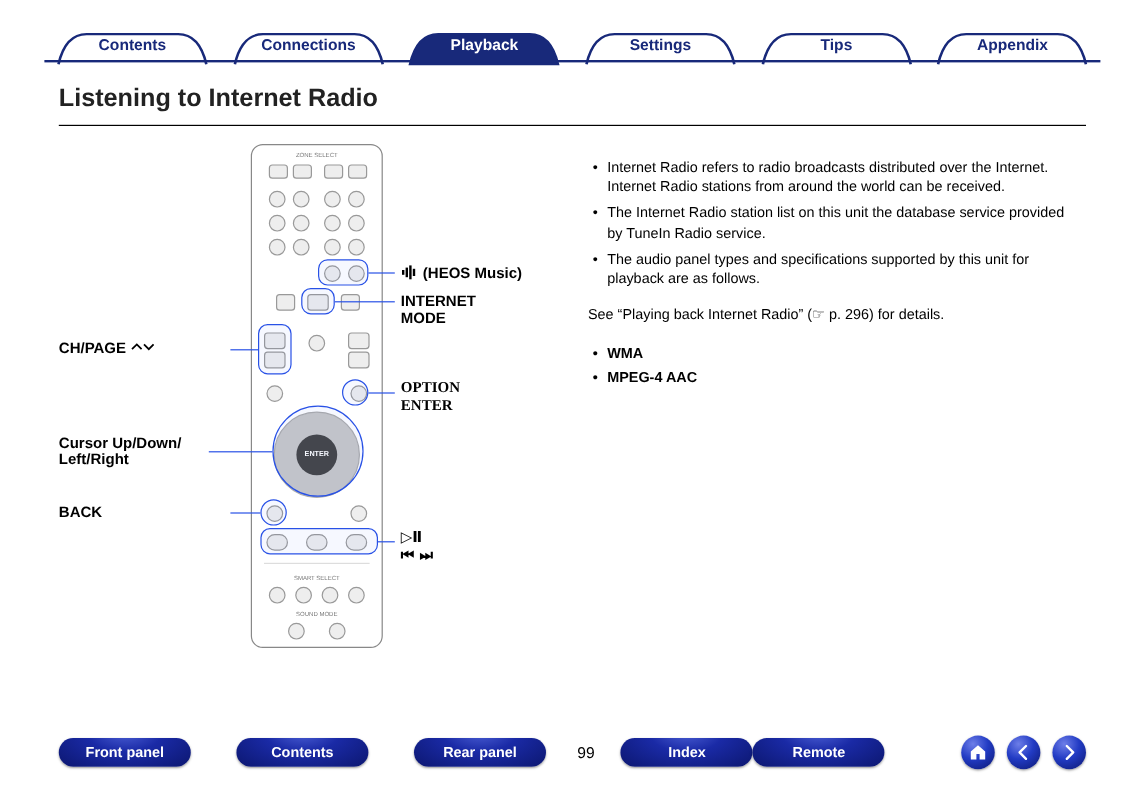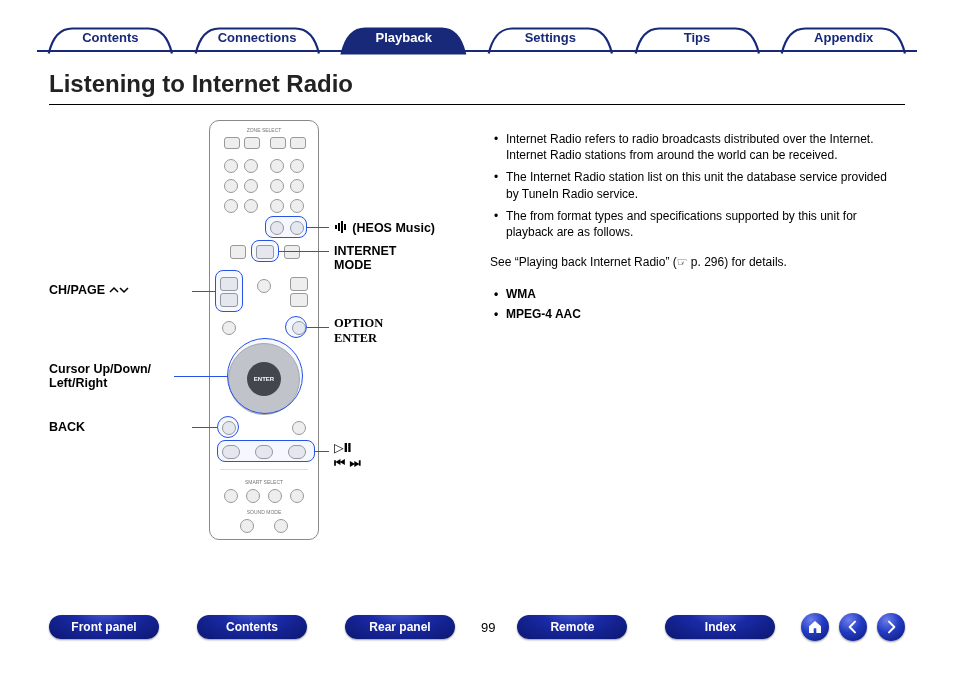--- a/index.html
+++ b/index.html
@@ -42,21 +42,21 @@
   .topbar-line{
     position:absolute;
     left:37px;right:37px;top:50px;height:0;
     border-top:2px solid var(--navy);
   }
 
   
   .title{
     position:absolute;
     left:49px; top:70px;
-    font-size:24px;
+    font-size:21px;
     font-weight:bold;
     color:#222;
   }
   .title-rule{
     position:absolute;
     left:49px; right:49px; top:104px;
     border-top:1.5px solid #000;
   }
 
   
@@ -384,36 +384,36 @@
   </div>
   <div class="lbl left" style="top:300px;left:0;width:140px;">
     <span>BACK</span>
   </div>
 </div>
 
 <div class="rcol">
   <ul class="bul">
     <li>Internet Radio refers to radio broadcasts distributed over the Internet. Internet Radio stations from around the world can be received.</li>
     <li>The Internet Radio station list on this unit the database service provided by TuneIn Radio service.</li>
-    <li>The from format types and specifications supported by this unit for playback are as follows.</li>
+    <li>The audio panel types and specifications supported by this unit for playback are as follows.</li>
   </ul>
   <div class="seeline">See “Playing back Internet Radio” (☞ p. 296) for details.</div>
   <ul class="fmt">
     <li>WMA</li>
     <li>MPEG-4 AAC</li>
   </ul>
 </div>
 
 <div class="bottom">
   <button class="pill">Front panel</button>
   <button class="pill">Contents</button>
   <button class="pill">Rear panel</button>
   <span class="pgnum">99</span>
+  <button class="pill" style="margin-right:0">Index</button>
   <button class="pill">Remote</button>
-  <button class="pill" style="margin-right:0">Index</button>
 
   <div class="navicons">
     <button class="circ">
       <svg viewBox="0 0 24 24">
           <path d="M3 11 L12 3 L21 11 V21 H14 V14 H10 V21 H3 Z" fill="#fff"></path>
         </svg>
     </button>
     <button class="circ">
       <svg viewBox="0 0 24 24">
           <path d="M15 4 L7 12 L15 20" fill="none" stroke="#fff" stroke-width="3" stroke-linecap="round" stroke-linejoin="round"></path>

